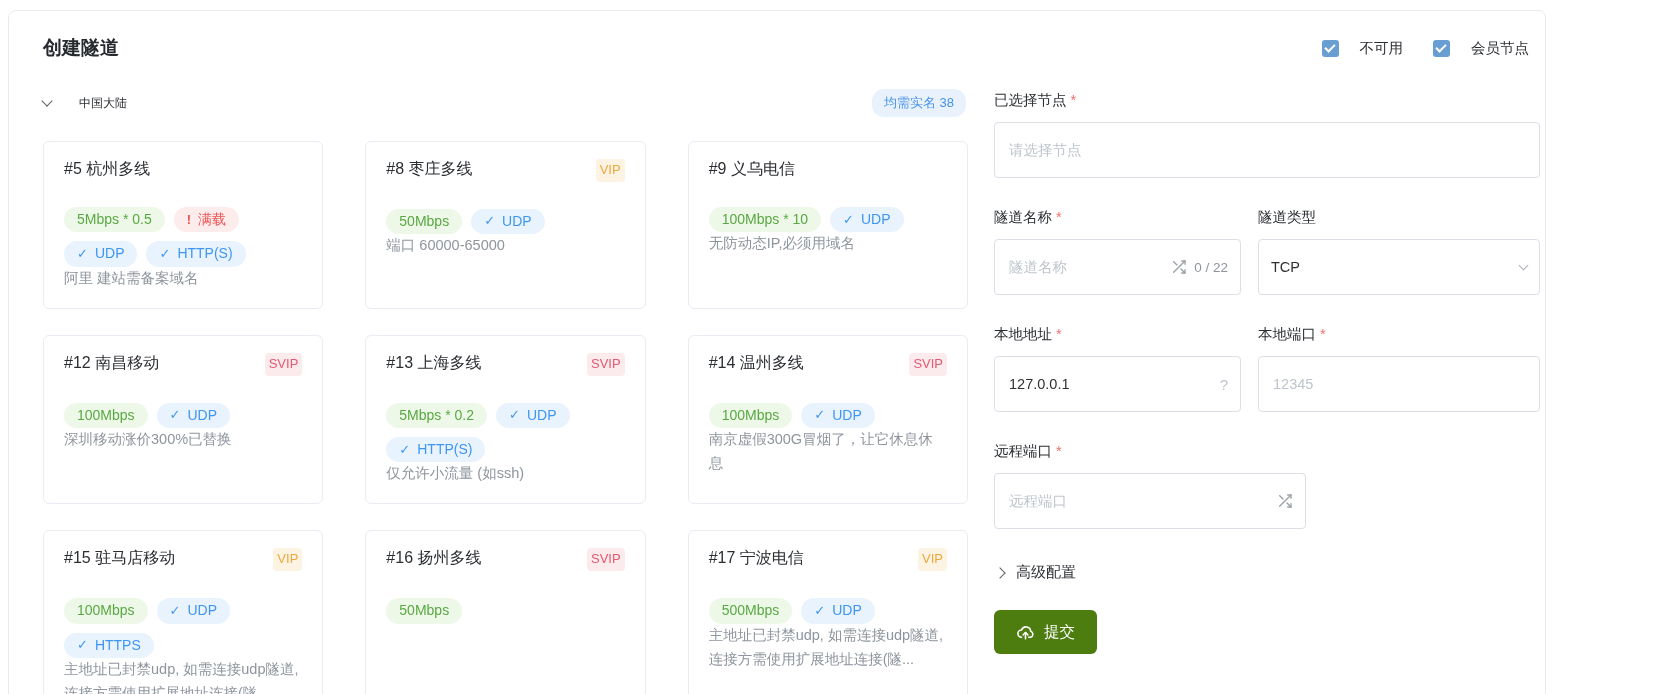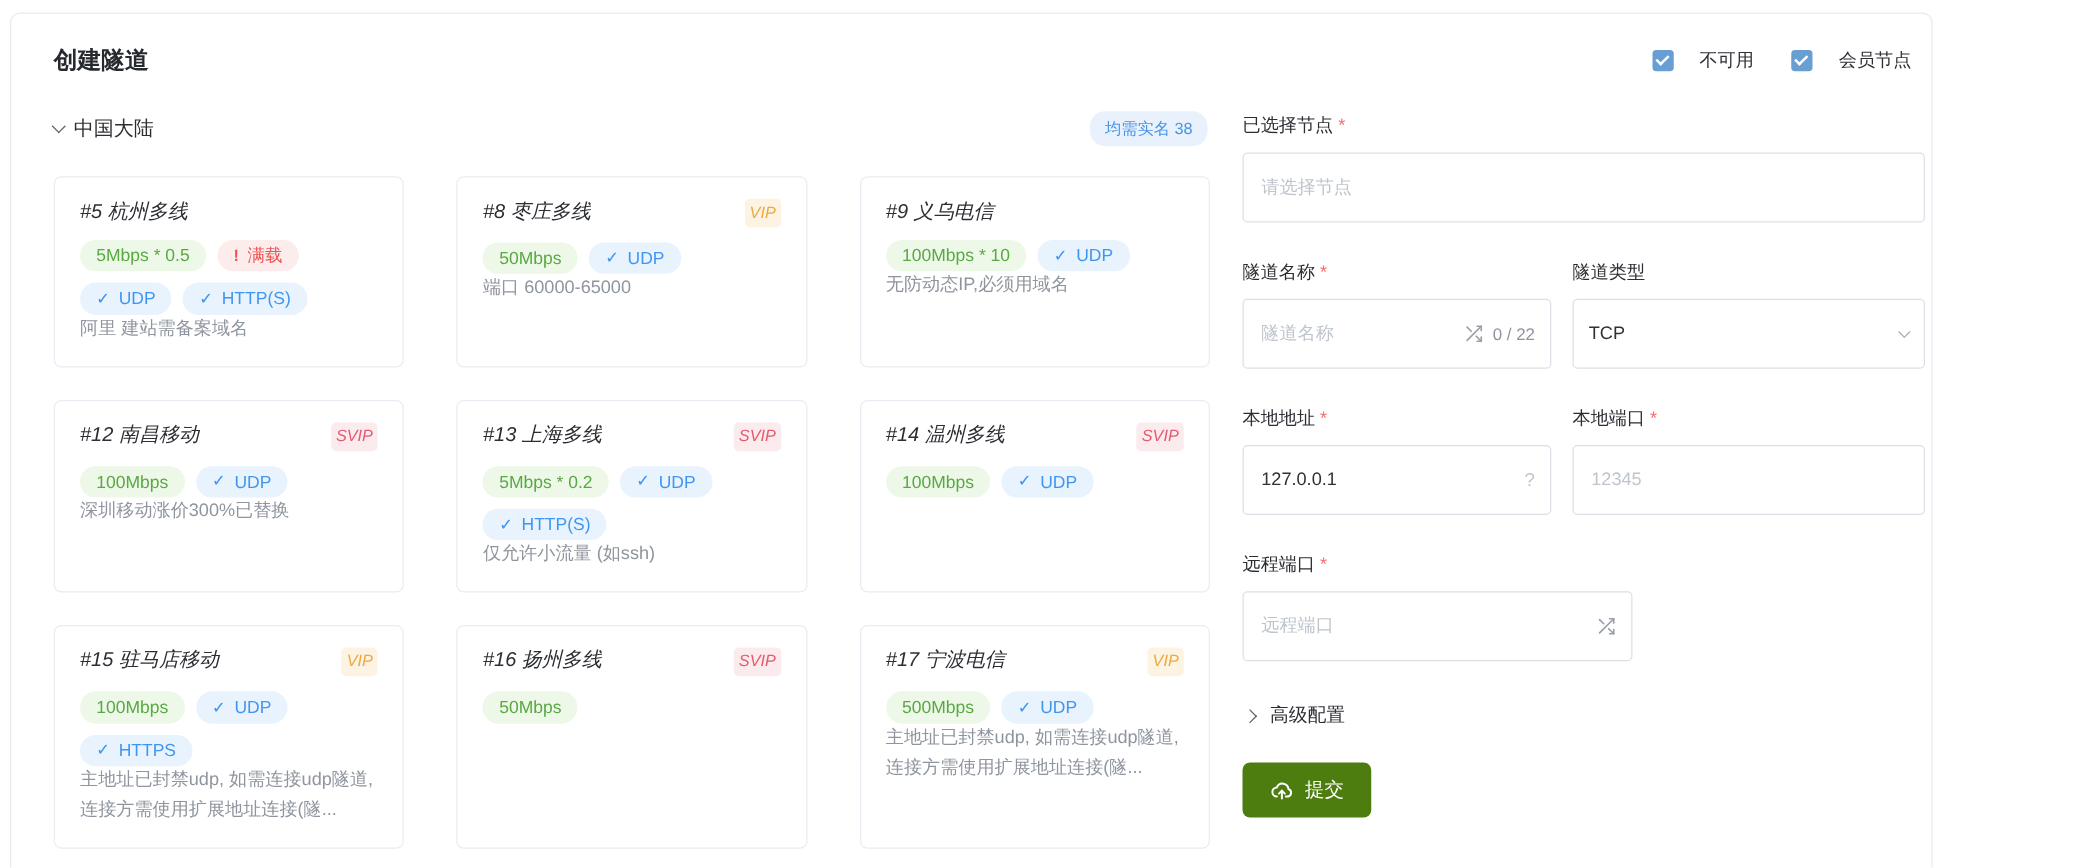--- a/index.html
+++ b/index.html
@@ -18,33 +18,33 @@
   .page-title { font-size:19px; font-weight:600; color:#26292e; }
   .filters { display:flex; gap:30px; align-items:center; }
   .checkbox { display:flex; gap:21px; align-items:center; font-size:14.5px; color:#2b2e33; cursor:pointer; }
   .cbox { width:17px; height:17px; border-radius:3px; background:#699ed3; position:relative; flex:0 0 auto; }
   .cbox::after { content:""; position:absolute; left:5px; top:2px; width:4px; height:8px;
     border:solid #fff; border-width:0 2px 2px 0; transform:rotate(45deg); }
   
   .main { display:flex; gap:26px; }
   .left { width:925px; flex:0 0 auto; }
   .section-head { display:flex; justify-content:space-between; align-items:center; margin-bottom:24px; padding-right:2px; }
-  .section-title { display:flex; gap:8px; align-items:center; font-size:16px; color:#2b2e33; cursor:pointer; }
+  .section-title { display:flex; gap:28px; align-items:center; font-size:12px; color:#2b2e33; cursor:pointer; }
   .chev-down { width:8px; height:8px; border-right:1.6px solid #5f6368; border-bottom:1.6px solid #5f6368;
     transform:rotate(45deg); margin-top:-4px; }
   .badge { background:#e9f2fc; color:#4693e8; font-size:13px; padding:5px 12px; border-radius:12px; }
   
   .cards { display:grid; grid-template-columns:repeat(3,1fr); column-gap:42px; row-gap:26px; }
   .card { border:1px solid #e9ecf2; border-radius:6px; padding:17px 20px; min-height:150px; background:#fff; cursor:pointer; }
-  .card-head { display:flex; justify-content:space-between; align-items:flex-start;font-style:italic; }
+  .card-head { display:flex; justify-content:space-between; align-items:flex-start; }
   .card-title { font-size:16px; color:#2b2e33; }
   .member { font-size:13px; padding:3px 4px; border-radius:4px; line-height:1.3; }
   .member.vip  { background:#fdf3e3; color:#eda93e; }
   .member.svip { background:#fcebed; color:#e25a70; }
-  .tags { display:flex; flex-wrap:wrap; gap:9px 9px; margin-top:12px; }
+  .tags { display:flex; flex-wrap:wrap; gap:9px 9px; margin-top:27px; }
   .tag { display:inline-flex; align-items:center; gap:7px; padding:5px 13px; border-radius:14px;
     font-size:14px; line-height:1.1; white-space:nowrap; }
   .tag.green { background:#eef8e9; color:#58a942; }
   .tag.blue  { background:#e9f3fd; color:#3f96f2; }
   .tag.red   { background:#fdecec; color:#ef5350; }
   .ticon { font-size:13px; font-weight:bold; }
   .desc { color:#8f959e; font-size:14.5px; line-height:1.65; }
   
   .rightform { flex:1; max-width:546px; padding-top:2px; }
   .fgroup { margin-bottom:30px; }
@@ -208,20 +208,21 @@
           </div>
           <div class="tags">
             <span class="tag green">
                 <span>100Mbps</span>
               </span>
             <span class="tag blue">
                 <span class="ticon">✓</span>
                 <span>UDP</span>
               </span>
           </div>
+          <div class="desc">南京虚假300G冒烟了，让它休息休息</div>
         </div>
 
         <div class="card">
           <div class="card-head">
             <span class="card-title">#15 驻马店移动</span>
             <span class="member vip">VIP</span>
           </div>
           <div class="tags">
             <span class="tag green">
                 <span>100Mbps</span>

